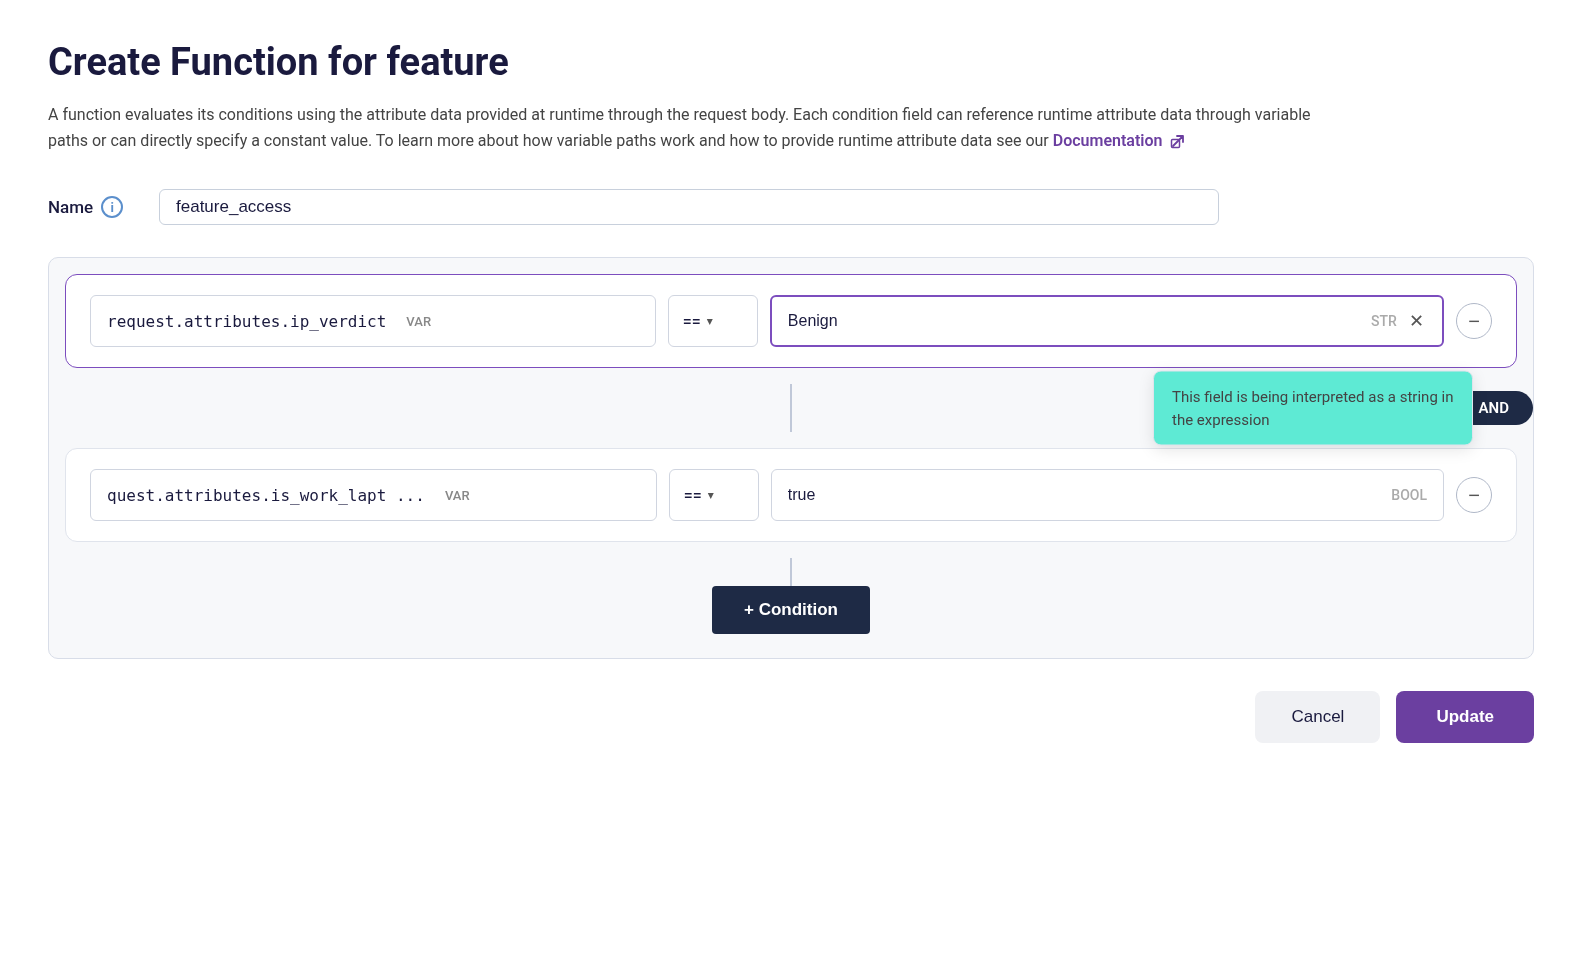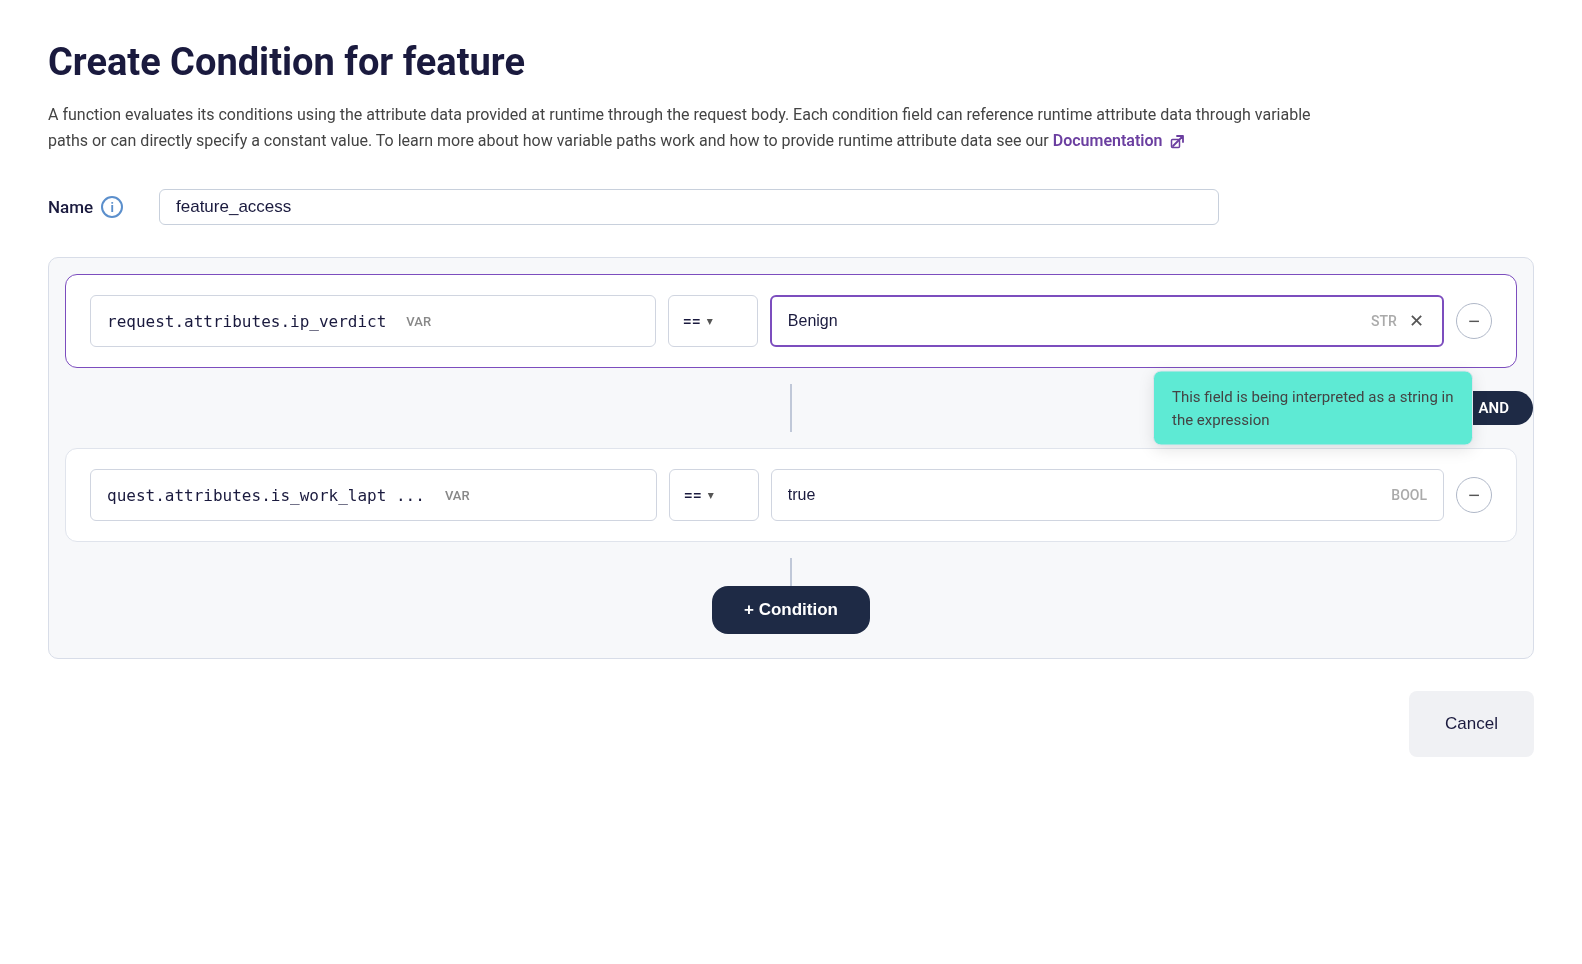--- a/index.html
+++ b/index.html
@@ -289,21 +289,21 @@
       height: 28px;
       width: 2px;
       background: #c0c8d8;
       transform: translateX(-50%);
     }
 
     .add-condition-btn {
       background: #1e2a45;
       color: #fff;
       border: none;
-      border-radius: 16px;
+      border-radius: 4px;
       padding: 14px 32px;
       font-size: 17px;
       font-weight: 600;
       cursor: pointer;
       display: flex;
       align-items: center;
       gap: 10px;
       margin-top: 28px;
     }
 
@@ -312,41 +312,41 @@
       justify-content: flex-end;
       gap: 16px;
       margin-top: 32px;
     }
 
     .cancel-btn {
       background: #f0f1f4;
       color: #1a1a3e;
       border: none;
       border-radius: 8px;
-      padding: 23px 36px;
+      padding: 16px 36px;
       font-size: 17px;
       font-weight: 500;
       cursor: pointer;
     }
 
     .update-btn {
       background: #6b3fa0;
       color: #fff;
       border: none;
       border-radius: 8px;
       padding: 14px 40px;
       font-size: 17px;
       font-weight: 600;
       cursor: pointer;
     }
   </style>
 </head>
 <body>
 
-<h1 class="page-title">Create Condition for feature</h1>
+<h1 class="page-title">Create Function for feature</h1>
 
 <p class="page-description">
   <span>A function evaluates its conditions using the attribute data provided at runtime through the request body. Each condition field can reference runtime attribute data through variable paths or can directly specify a constant value. To learn more about how variable paths work and how to provide runtime attribute data see our</span>
   <a href="#">
     <span>Documentation</span>
     <svg class="external-icon" viewBox="0 0 16 16" fill="none" xmlns="http://www.w3.org/2000/svg">
       <path d="M3 13L13 3M13 3H7M13 3V9" stroke="#6b3fa0" stroke-width="1.8" stroke-linecap="round" stroke-linejoin="round"></path>
       <rect x="1.5" y="6.5" width="8" height="8" rx="1" stroke="#6b3fa0" stroke-width="1.5"></rect>
     </svg>
   </a>
@@ -403,13 +403,14 @@
   </div>
 
   <div class="add-condition-row">
     <button class="add-condition-btn">+ Condition</button>
   </div>
 
 </div>
 
 <div class="footer-row">
   <button class="cancel-btn">Cancel</button>
+  <button class="update-btn">Update</button>
 </div>
 
 </body></html>

